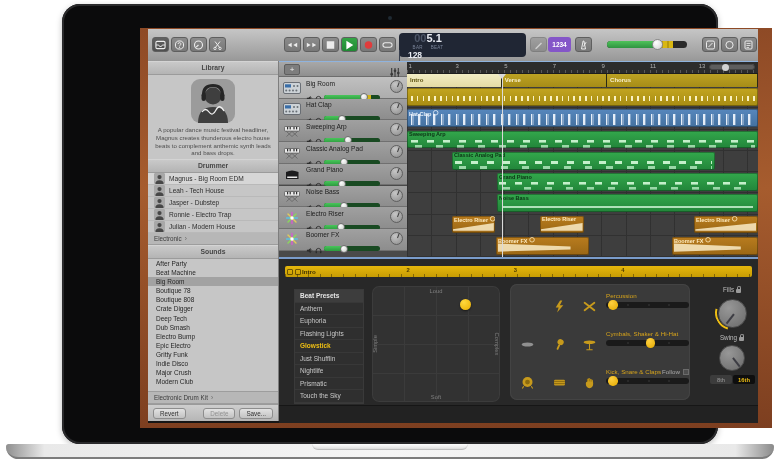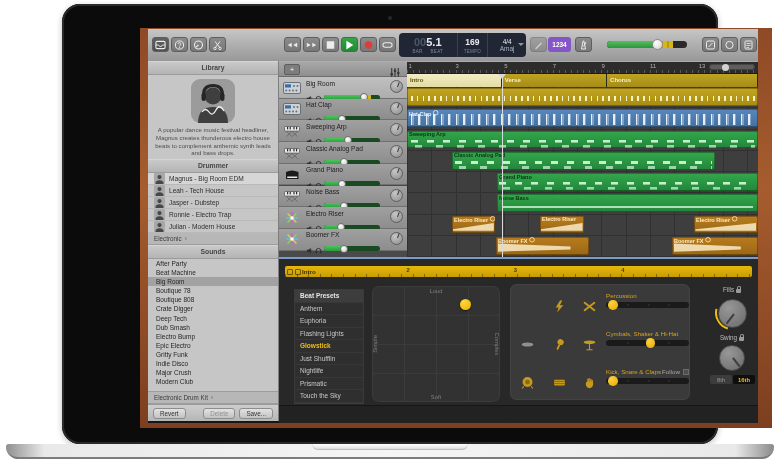--- a/index.html
+++ b/index.html
@@ -22,21 +22,21 @@
   .toolbar{position:absolute;left:0;top:0;width:610px;height:32px;
         background:linear-gradient(#c6c6c6,#989898);border-bottom:1px solid #5e5e5e;}
   .tgroup{position:absolute;top:8px;display:flex;gap:2px;}
   .tbtn{width:17px;height:15px;border-radius:3px;background:linear-gradient(#8b8b8b,#787878);
         border:1px solid #5f5f5f;display:flex;align-items:center;justify-content:center;box-sizing:border-box;}
   .tbtn.active{background:linear-gradient(#616161,#4f4f4f);}
   .tbtn svg{width:11px;height:10px;display:block;}
   .tbtn.play{background:linear-gradient(#34a546,#1f8a33);}
   .icon{display:inline-flex;align-items:center;justify-content:center;}
   .lcd{position:absolute;left:251px;top:4px;width:127px;height:24px;border-radius:4px;background:#202634;
-        display:flex;color:#e8ebf2;}
+        display:flex;color:#e8ebf2;flex-direction:column;}
   .lcd .seg{position:relative;display:flex;flex-direction:column;align-items:center;justify-content:center;}
   .lcd .seg+.seg{border-left:1px solid #39404f;}
   .lcd-pos{width:58px;}
   .lcd-big{font-size:11px;font-weight:bold;line-height:11px;}
   .lcd-dim{color:#4d5668;}
   .lcd-sub{display:flex;gap:8px;font-size:4.5px;color:#7a8499;margin-top:1px;letter-spacing:.3px;}
   .lcd-tempo{width:30px;}
   .lcd-sig{width:38px;font-size:6.5px;line-height:7px;}
   .lcd-sig .k{color:#aab3c6;}
   .chev{position:absolute;right:2px;top:10px;width:0;height:0;border-left:3px solid transparent;border-right:3px solid transparent;border-top:3px solid #8b93a6;}
@@ -273,21 +273,21 @@
             </div>
           <div class="lcd">
             <div class="seg lcd-pos">
               <div class="lcd-big"><span class="lcd-dim">00</span><span>5.1</span></div>
               <div class="lcd-sub">
                   <span>BAR</span>
                   <span>BEAT</span>
                 </div>
             </div>
             <div class="seg lcd-tempo">
-              <div class="lcd-big" style="font-size:8.5px">169</div>
+              <div class="lcd-big" style="font-size:8.5px">128</div>
               <div class="lcd-sub">TEMPO</div>
             </div>
             <div class="seg lcd-sig">
               <div>4/4</div>
               <div class="k">Amaj</div>
               <div class="chev"></div>
             </div>
           </div>
           <div class="tbtn penbtn" style="opacity:.55" id="btn-pencil">
               <span class="icon">

